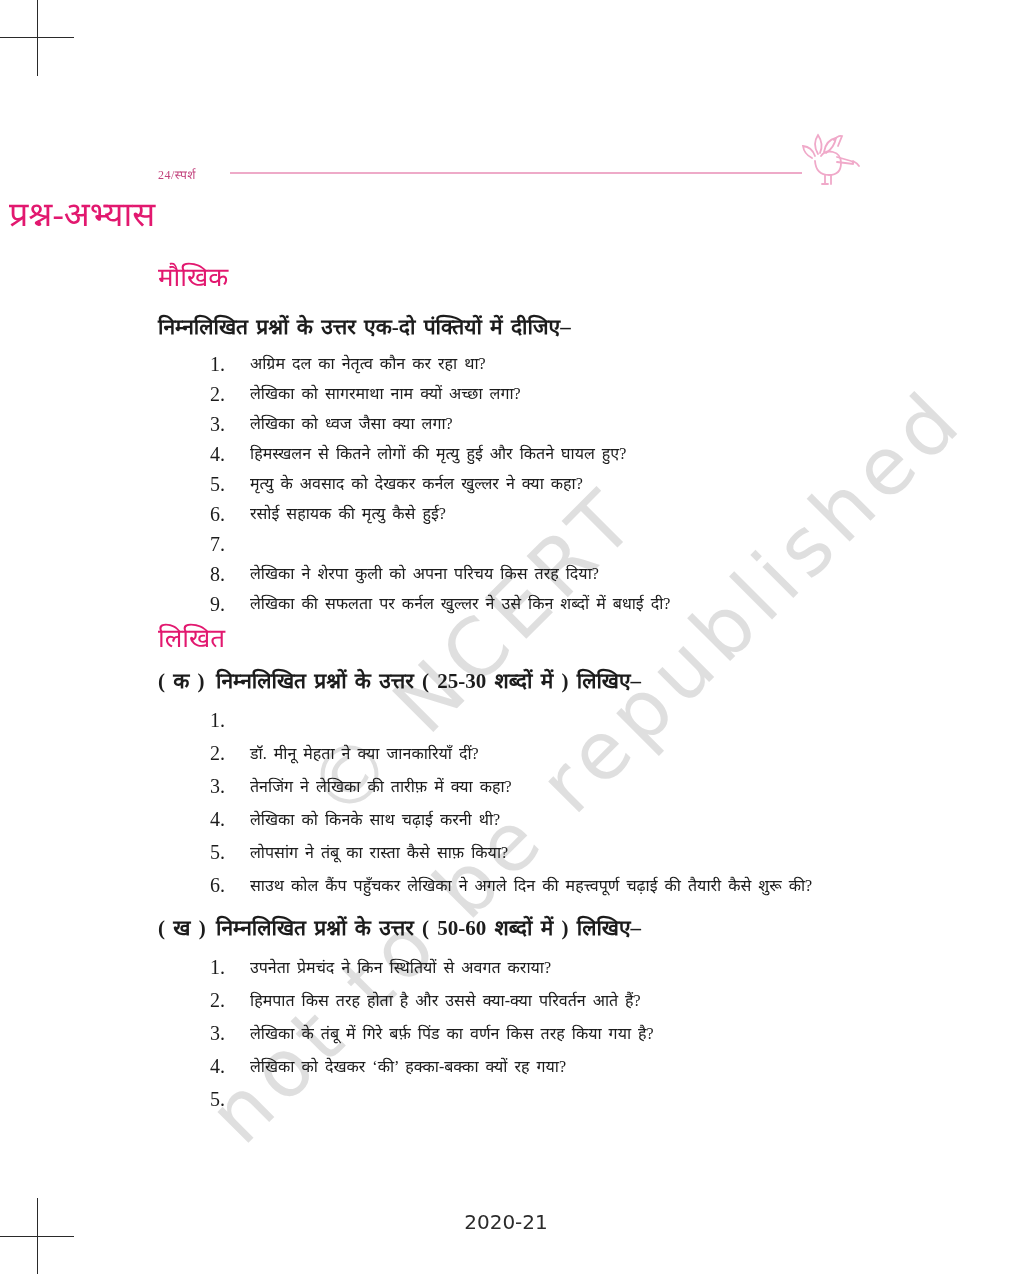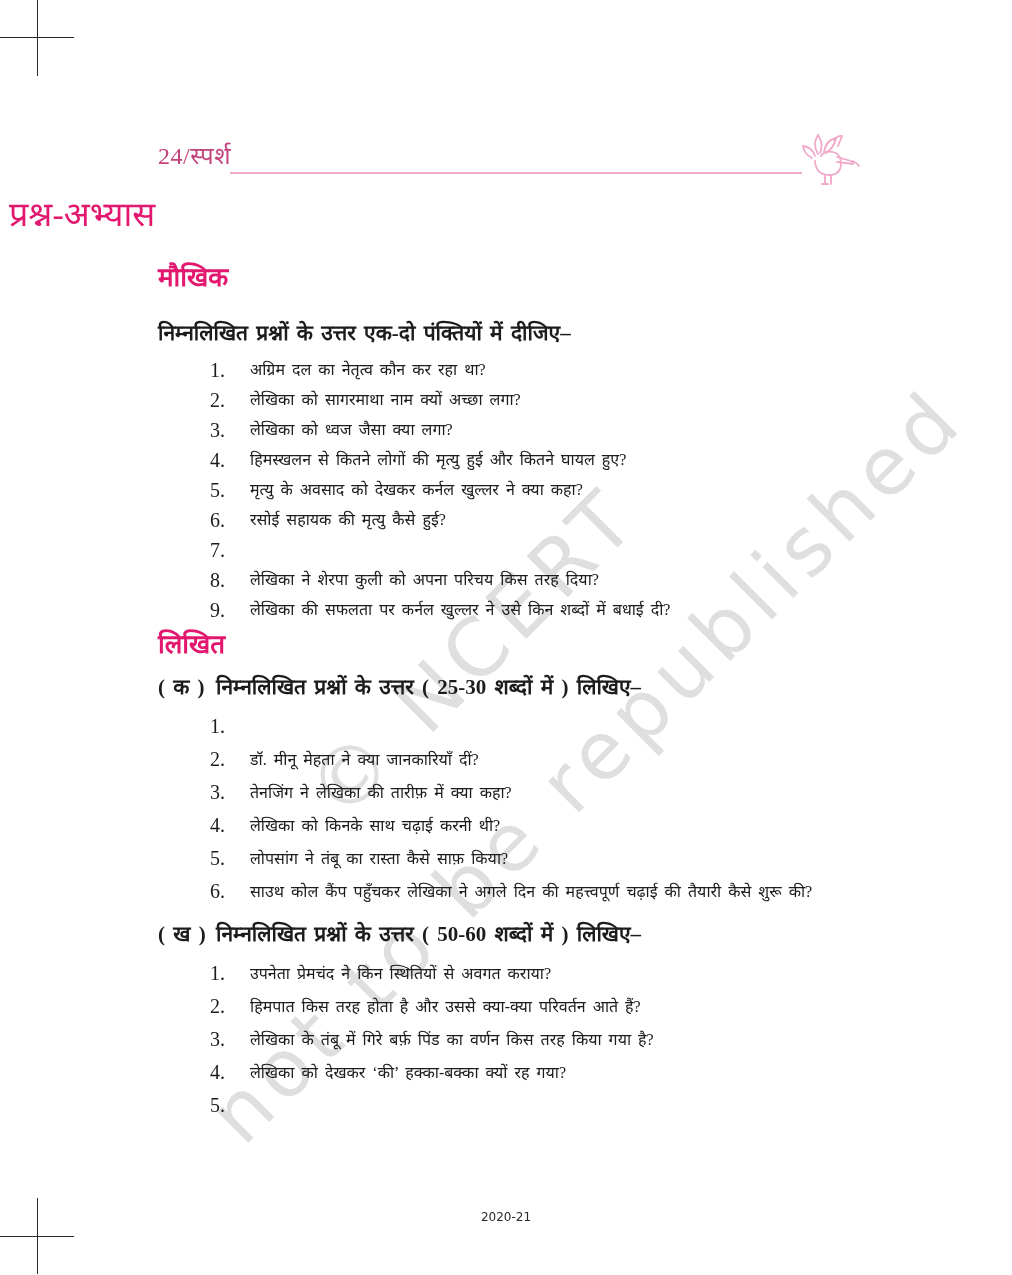--- a/index.html
+++ b/index.html
@@ -14,22 +14,22 @@
   .crop { position:absolute; background:#2a2a2a; }
   .crop.h { height:1px; width:74px; left:0; }
   .crop.v { width:1px; height:76px; left:37px; }
   .crop.tl-h { top:37px; }
   .crop.tl-v { top:0; }
   .crop.bl-h { top:1236px; }
   .crop.bl-v { top:1198px; }
 
   
   .hdr-label {
-    position:absolute; left:158px; top:138px;
-    font-size:24px; color:#c2427c; letter-spacing:0.5px;
+    position:absolute; left:158px; top:166px;
+    font-size:12px; color:#c2427c; letter-spacing:0.5px;
   }
   .hdr-rule {
     position:absolute; left:230px; top:172px; width:572px; height:2px;
     background:#eeaac8;
   }
   .bird { position:absolute; left:798px; top:128px; }
 
   
   .watermark {
     position:absolute; left:60px; top:330px; width:940px; height:760px;
@@ -44,37 +44,37 @@
   }
 
   
   .title {
     position:absolute; left:9px; top:190px; width:1012px; 
     font-size:34px; font-weight:400; color:#e2186f; z-index:2;
   }
 
   
   .content { position:absolute; left:158px; top:262px; width:712px; z-index:2; }
-  .sec-head { font-size:26px; font-weight:700; color:#e2186f; line-height:32px; }
-  .intro { font-size:21px; font-weight:700; line-height:30px; margin-top:24px; word-spacing:3px; }
+  .sec-head { font-size:26px; font-weight:400; color:#e2186f; line-height:32px; }
+  .intro { font-size:21px; font-weight:700; line-height:30px; margin-top:18px; word-spacing:3px; }
   .qlist { margin-top:7px; }
   .qrow { display:flex; align-items:flex-start; padding-left:52px; }
   .qrow .qnum { flex:0 0 40px; font-size:20px; }
   .qrow .qtext { flex:1; font-size:16px; word-spacing:3px; }
   .oral .qrow { line-height:30px; }
   .written-list .qrow { line-height:33px; }
   .part-head { display:flex; margin-top:10px; font-weight:700; font-size:21px; line-height:32px; word-spacing:3px; }
   .part-head .plabel { flex:0 0 58px; }
   .written-sec-head { margin-top:4px; }
 
   
   .footer {
     position:absolute; left:0; top:1210px; width:1012px; text-align:center;
     font-family:"DejaVu Sans","Liberation Sans",sans-serif;
-    font-size:12px; color:#2b2b2b; z-index:2;
+    font-size:20px; color:#2b2b2b; z-index:2;
   }
 </style>
 </head>
 <body>
 
 <div class="page">
 
   <div class="crop h tl-h"></div>
   <div class="crop v tl-v"></div>
   <div class="crop h bl-h"></div>

